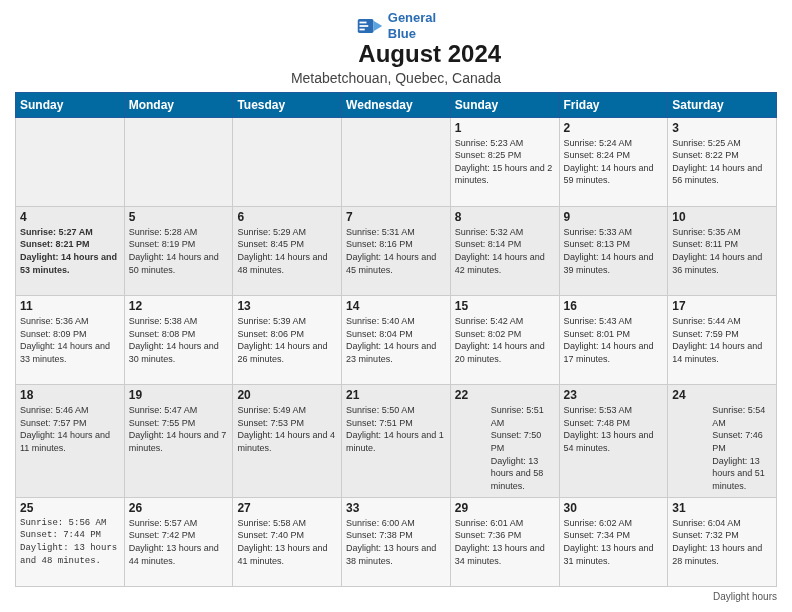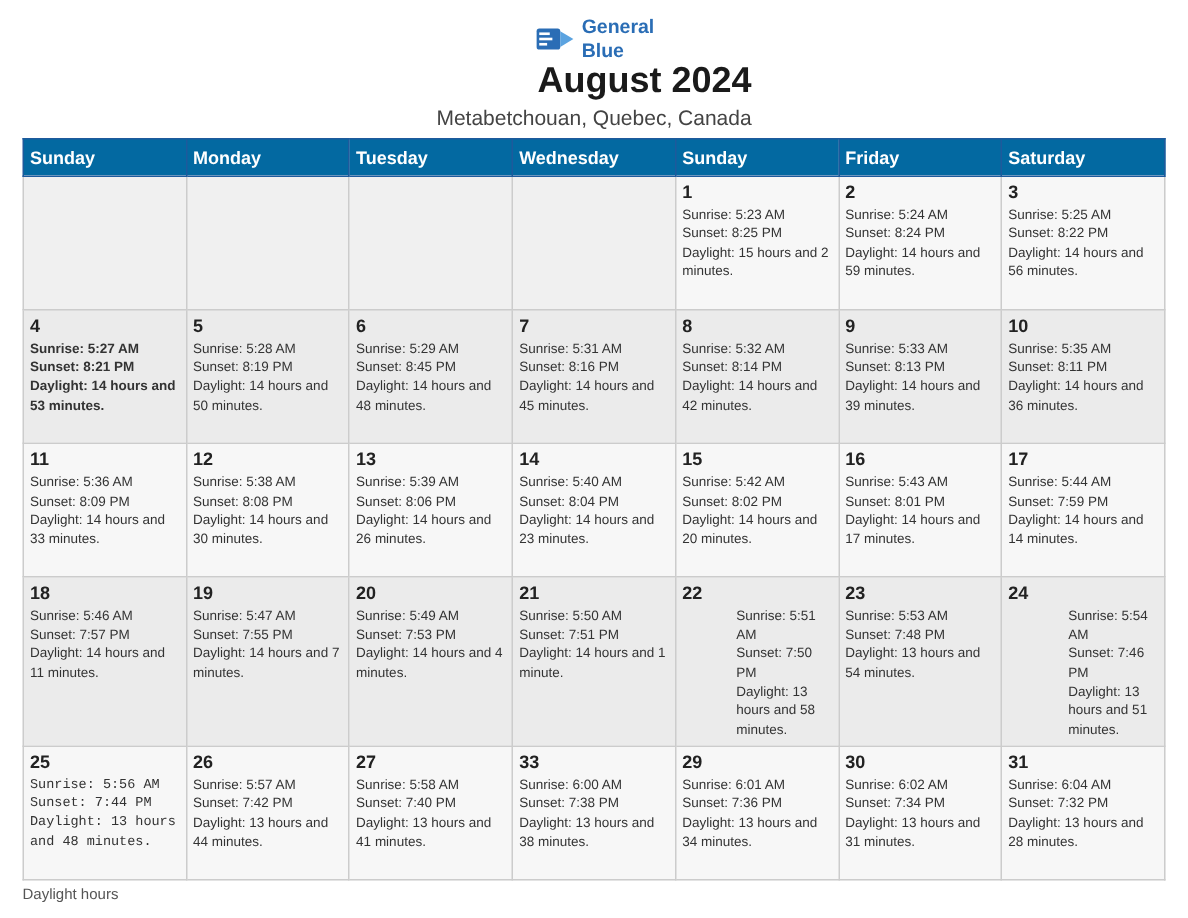--- a/index.html
+++ b/index.html
@@ -98,21 +98,21 @@
       font-size: 9px;
       line-height: 1.4;
       color: #333;
     }
     .empty-cell {
       background: #f0f0f0 !important;
     }
     .footer-note {
       font-size: 10px;
       color: #555;
-      text-align: left;
+      text-align: right;
       margin-top: 4px;
     }
   </style>
 </head>
 <body>
 
 <div class="page">
   <div class="header">
     <div class="logo">
       <svg class="logo-icon" viewBox="0 0 32 32">

